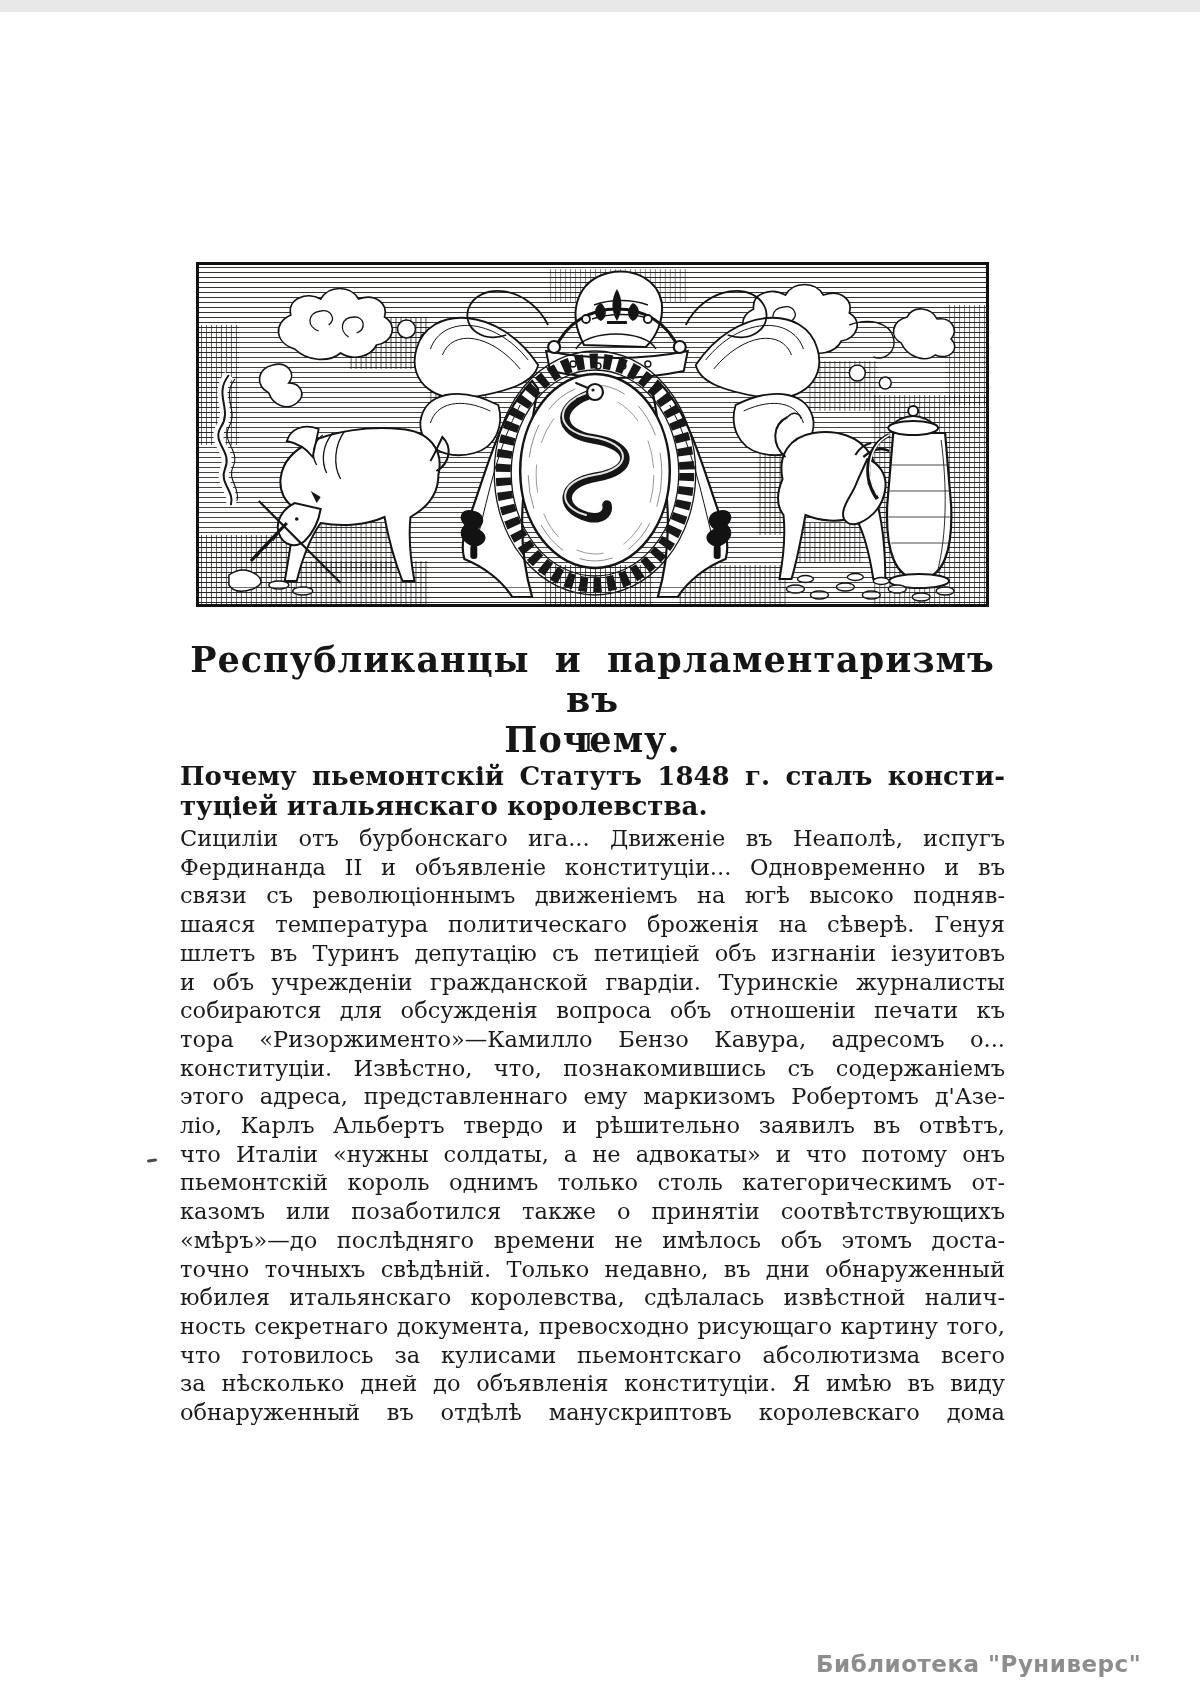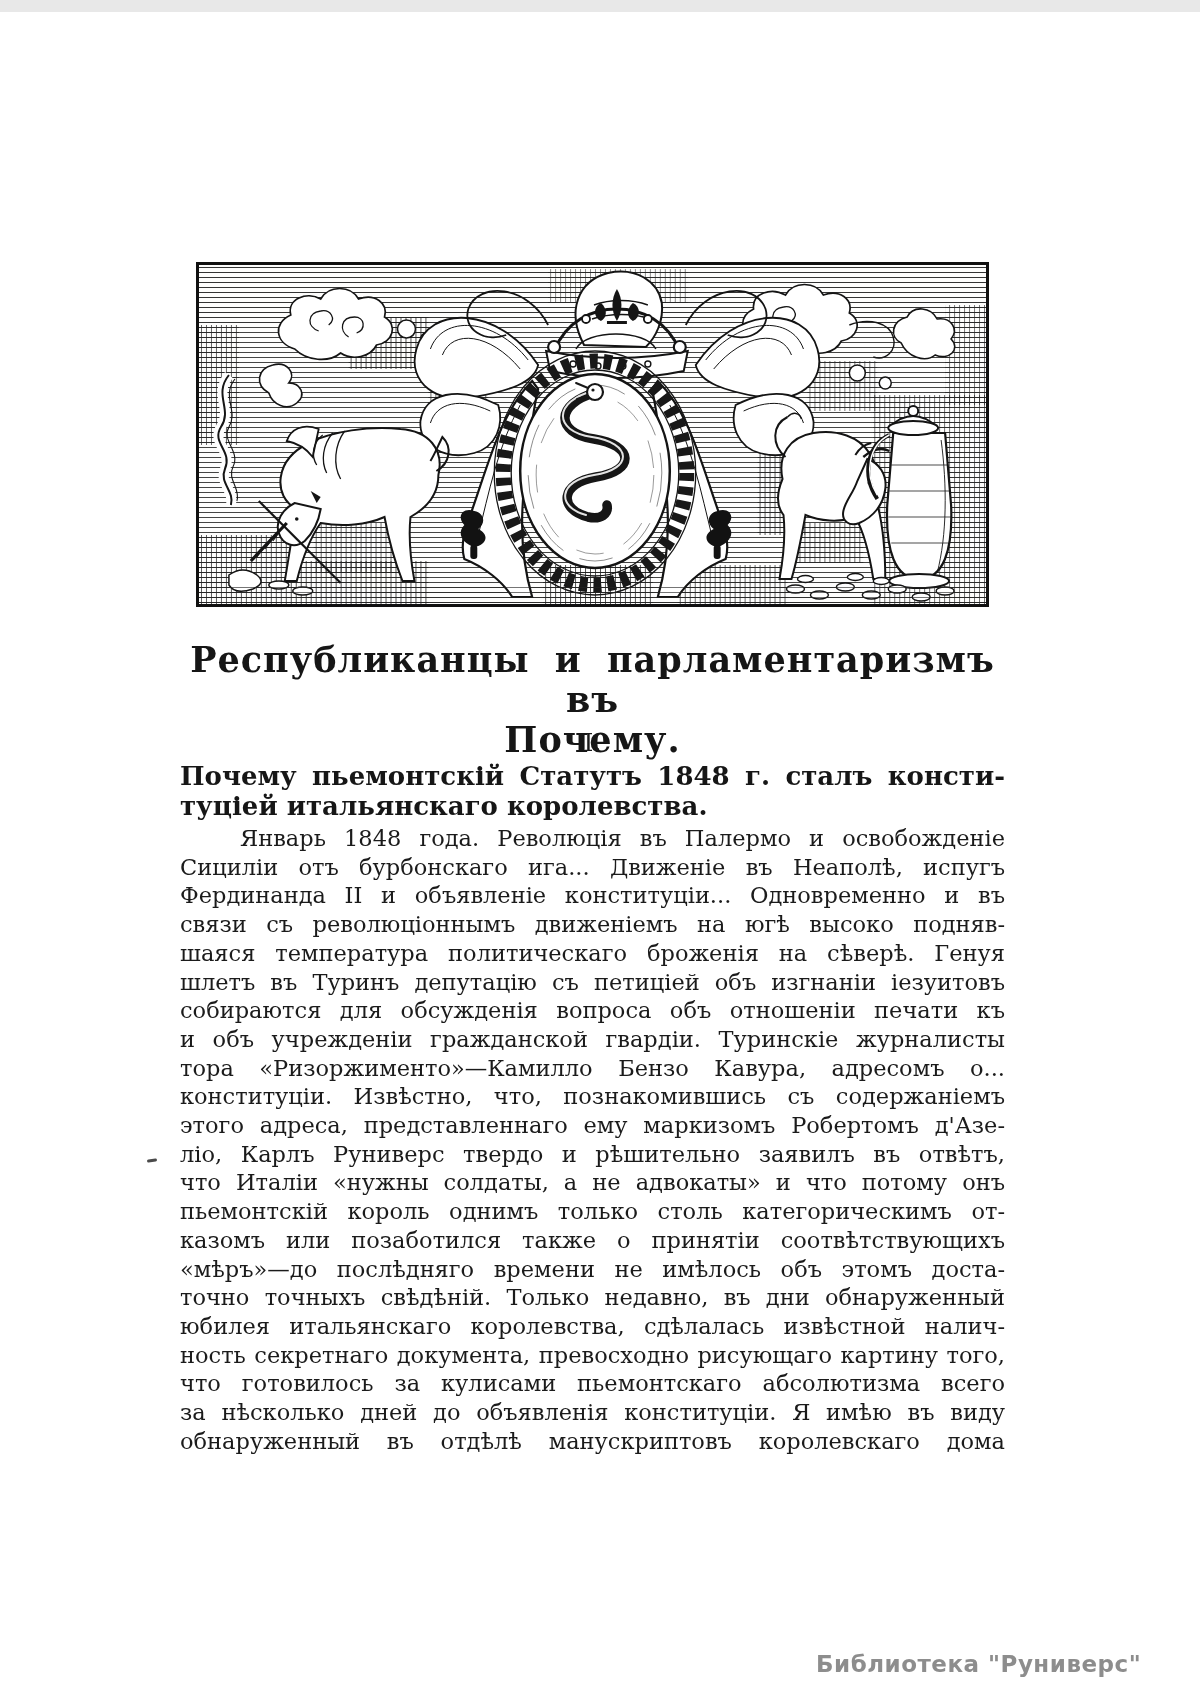--- a/index.html
+++ b/index.html
@@ -261,32 +261,31 @@
   </h1>
 
   <div class="section-num">I.</div>
 
   <h2 class="subtitle">
     <span class="s-line s-just">Почему пьемонтскій Статутъ 1848 г. сталъ консти-</span>
     <span class="s-line s-center">туціей итальянскаго королевства.</span>
   </h2>
 
   <div class="body-text">
-    <div class="bl first">Январь 1848 года. Революція въ Палермо и освобожденіе</div>
     <div class="bl">Сициліи отъ бурбонскаго ига... Движеніе въ Неаполѣ, испугъ</div>
     <div class="bl">Фердинанда II и объявленіе конституціи... Одновременно и въ</div>
     <div class="bl">связи съ революціоннымъ движеніемъ на югѣ высоко подняв-</div>
     <div class="bl">шаяся температура политическаго броженія на сѣверѣ. Генуя</div>
     <div class="bl">шлетъ въ Туринъ депутацію съ петиціей объ изгнаніи іезуитовъ</div>
+    <div class="bl">и объ учрежденіи гражданской гвардіи. Туринскіе журналисты</div>
     <div class="bl">собираются для обсужденія вопроса объ отношеніи печати къ</div>
-    <div class="bl">и объ учрежденіи гражданской гвардіи. Туринскіе журналисты</div>
     <div class="bl">тора «Ризоржименто»—Камилло Бензо Кавура, адресомъ о...</div>
     <div class="bl">конституціи. Извѣстно, что, познакомившись съ содержаніемъ</div>
     <div class="bl">этого адреса, представленнаго ему маркизомъ Робертомъ д'Азе-</div>
-    <div class="bl">ліо, Карлъ Руниверс твердо и рѣшительно заявилъ въ отвѣтъ,</div>
+    <div class="bl">ліо, Карлъ Альбертъ твердо и рѣшительно заявилъ въ отвѣтъ,</div>
     <div class="bl">что Италіи «нужны солдаты, а не адвокаты» и что потому онъ</div>
     <div class="bl">пьемонтскій король однимъ только столь категорическимъ от-</div>
     <div class="bl">казомъ или позаботился также о принятіи соотвѣтствующихъ</div>
     <div class="bl">«мѣръ»—до послѣдняго времени не имѣлось объ этомъ доста-</div>
     <div class="bl">точно точныхъ свѣдѣній. Только недавно, въ дни обнаруженный</div>
     <div class="bl">юбилея итальянскаго королевства, сдѣлалась извѣстной налич-</div>
     <div class="bl">ность секретнаго документа, превосходно рисующаго картину того,</div>
     <div class="bl">что готовилось за кулисами пьемонтскаго абсолютизма всего</div>
     <div class="bl">за нѣсколько дней до объявленія конституціи. Я имѣю въ виду</div>
     <div class="bl">обнаруженный въ отдѣлѣ манускриптовъ королевскаго дома</div>

